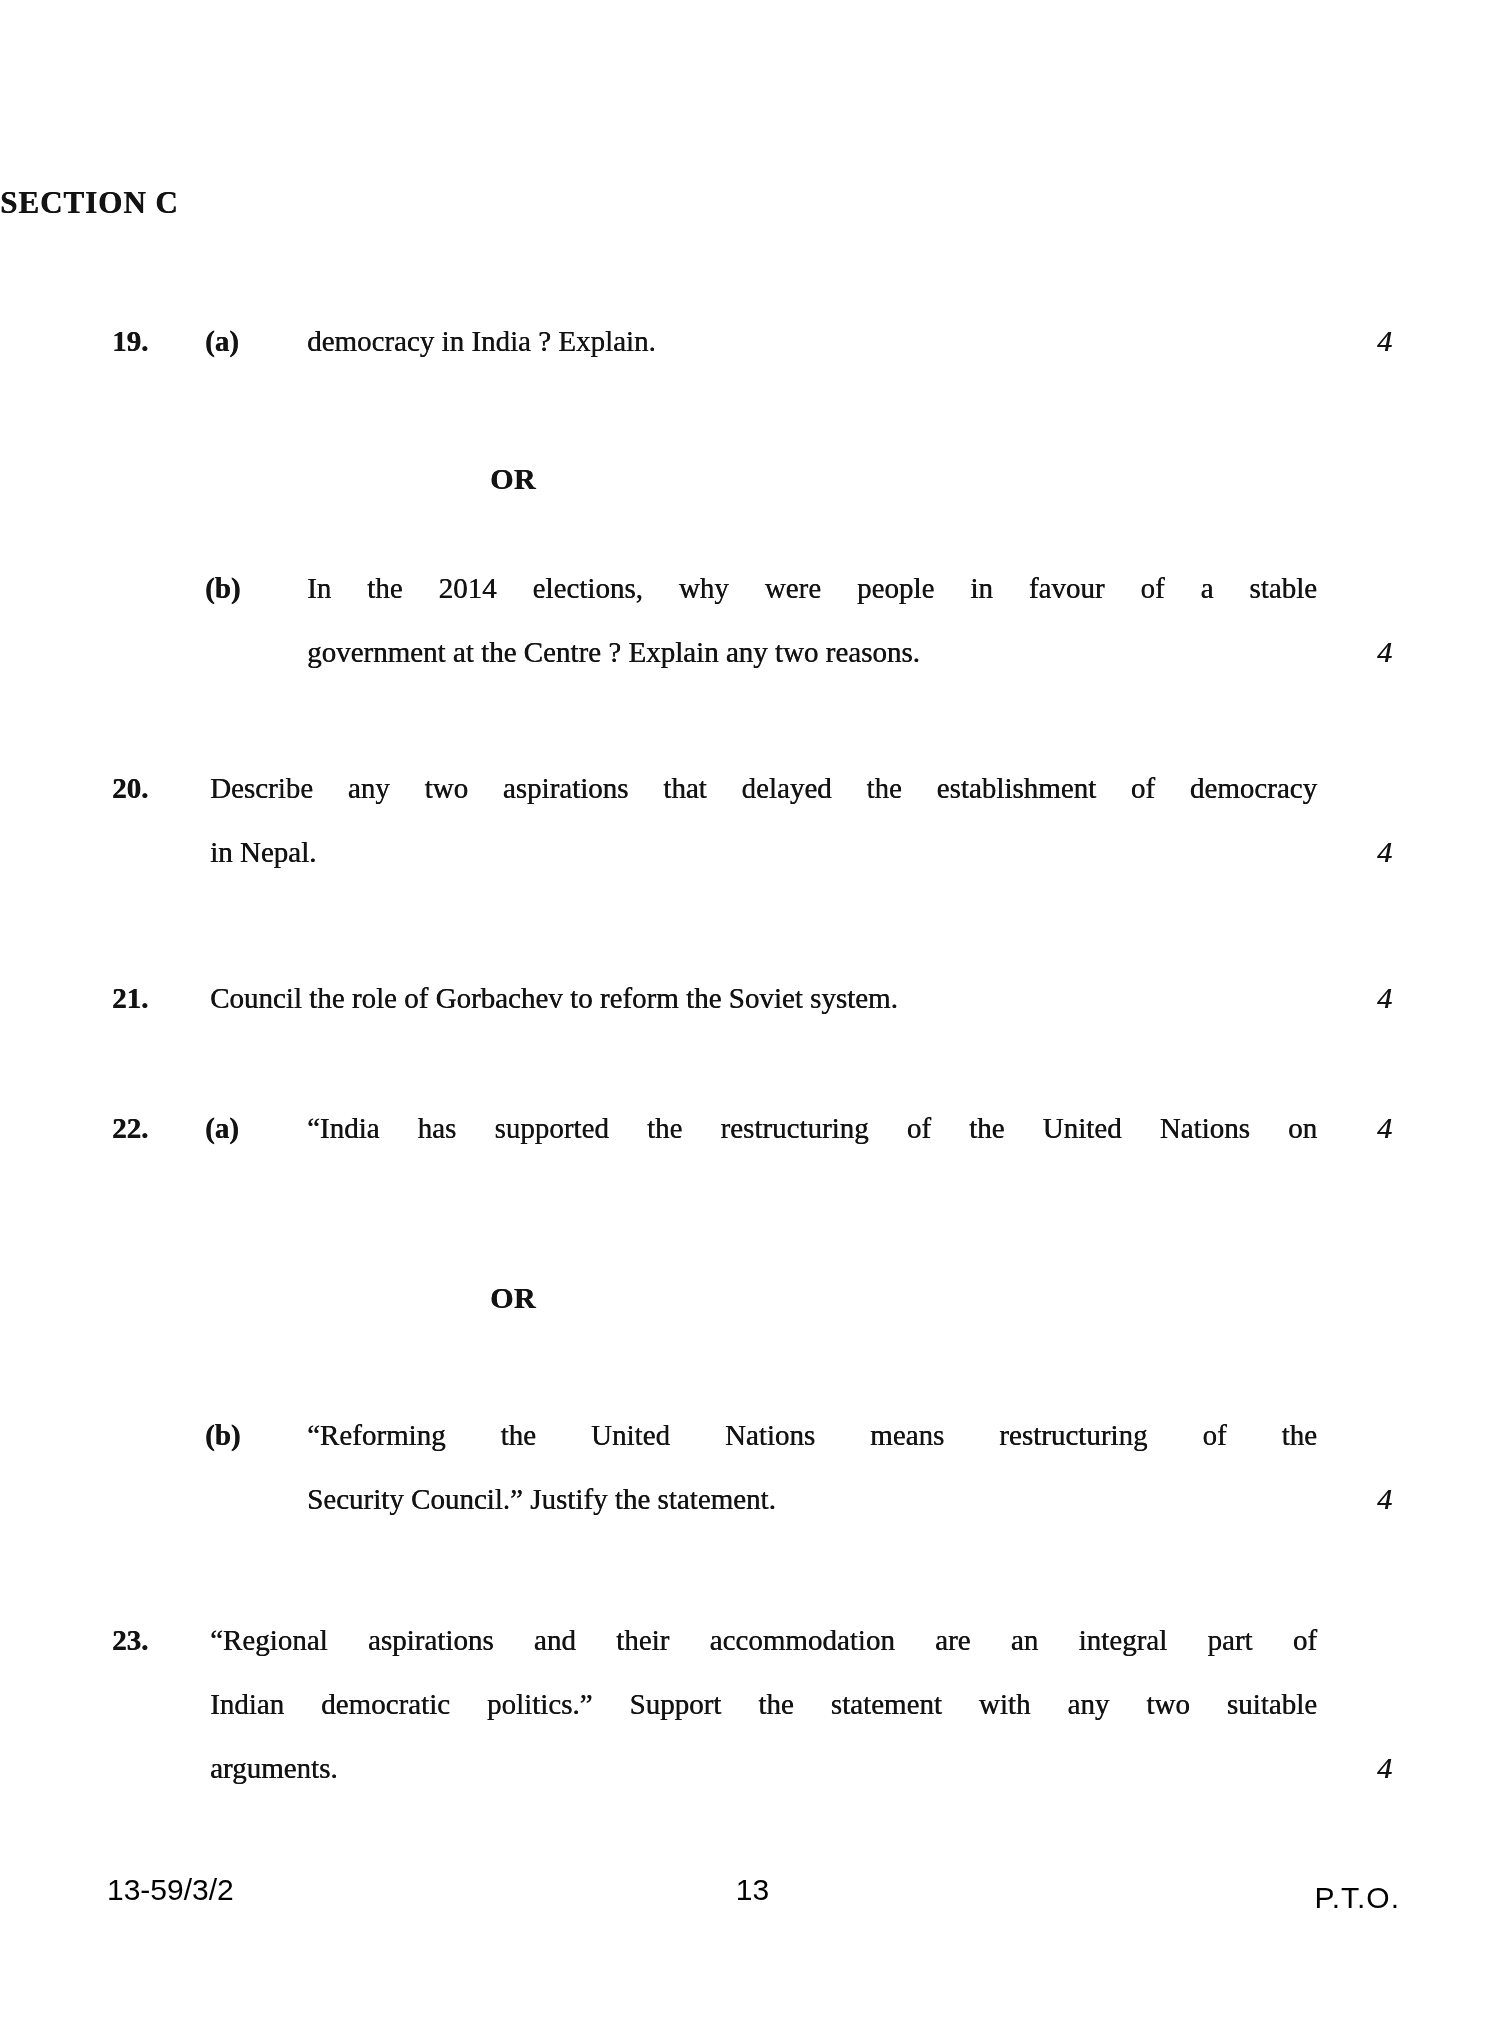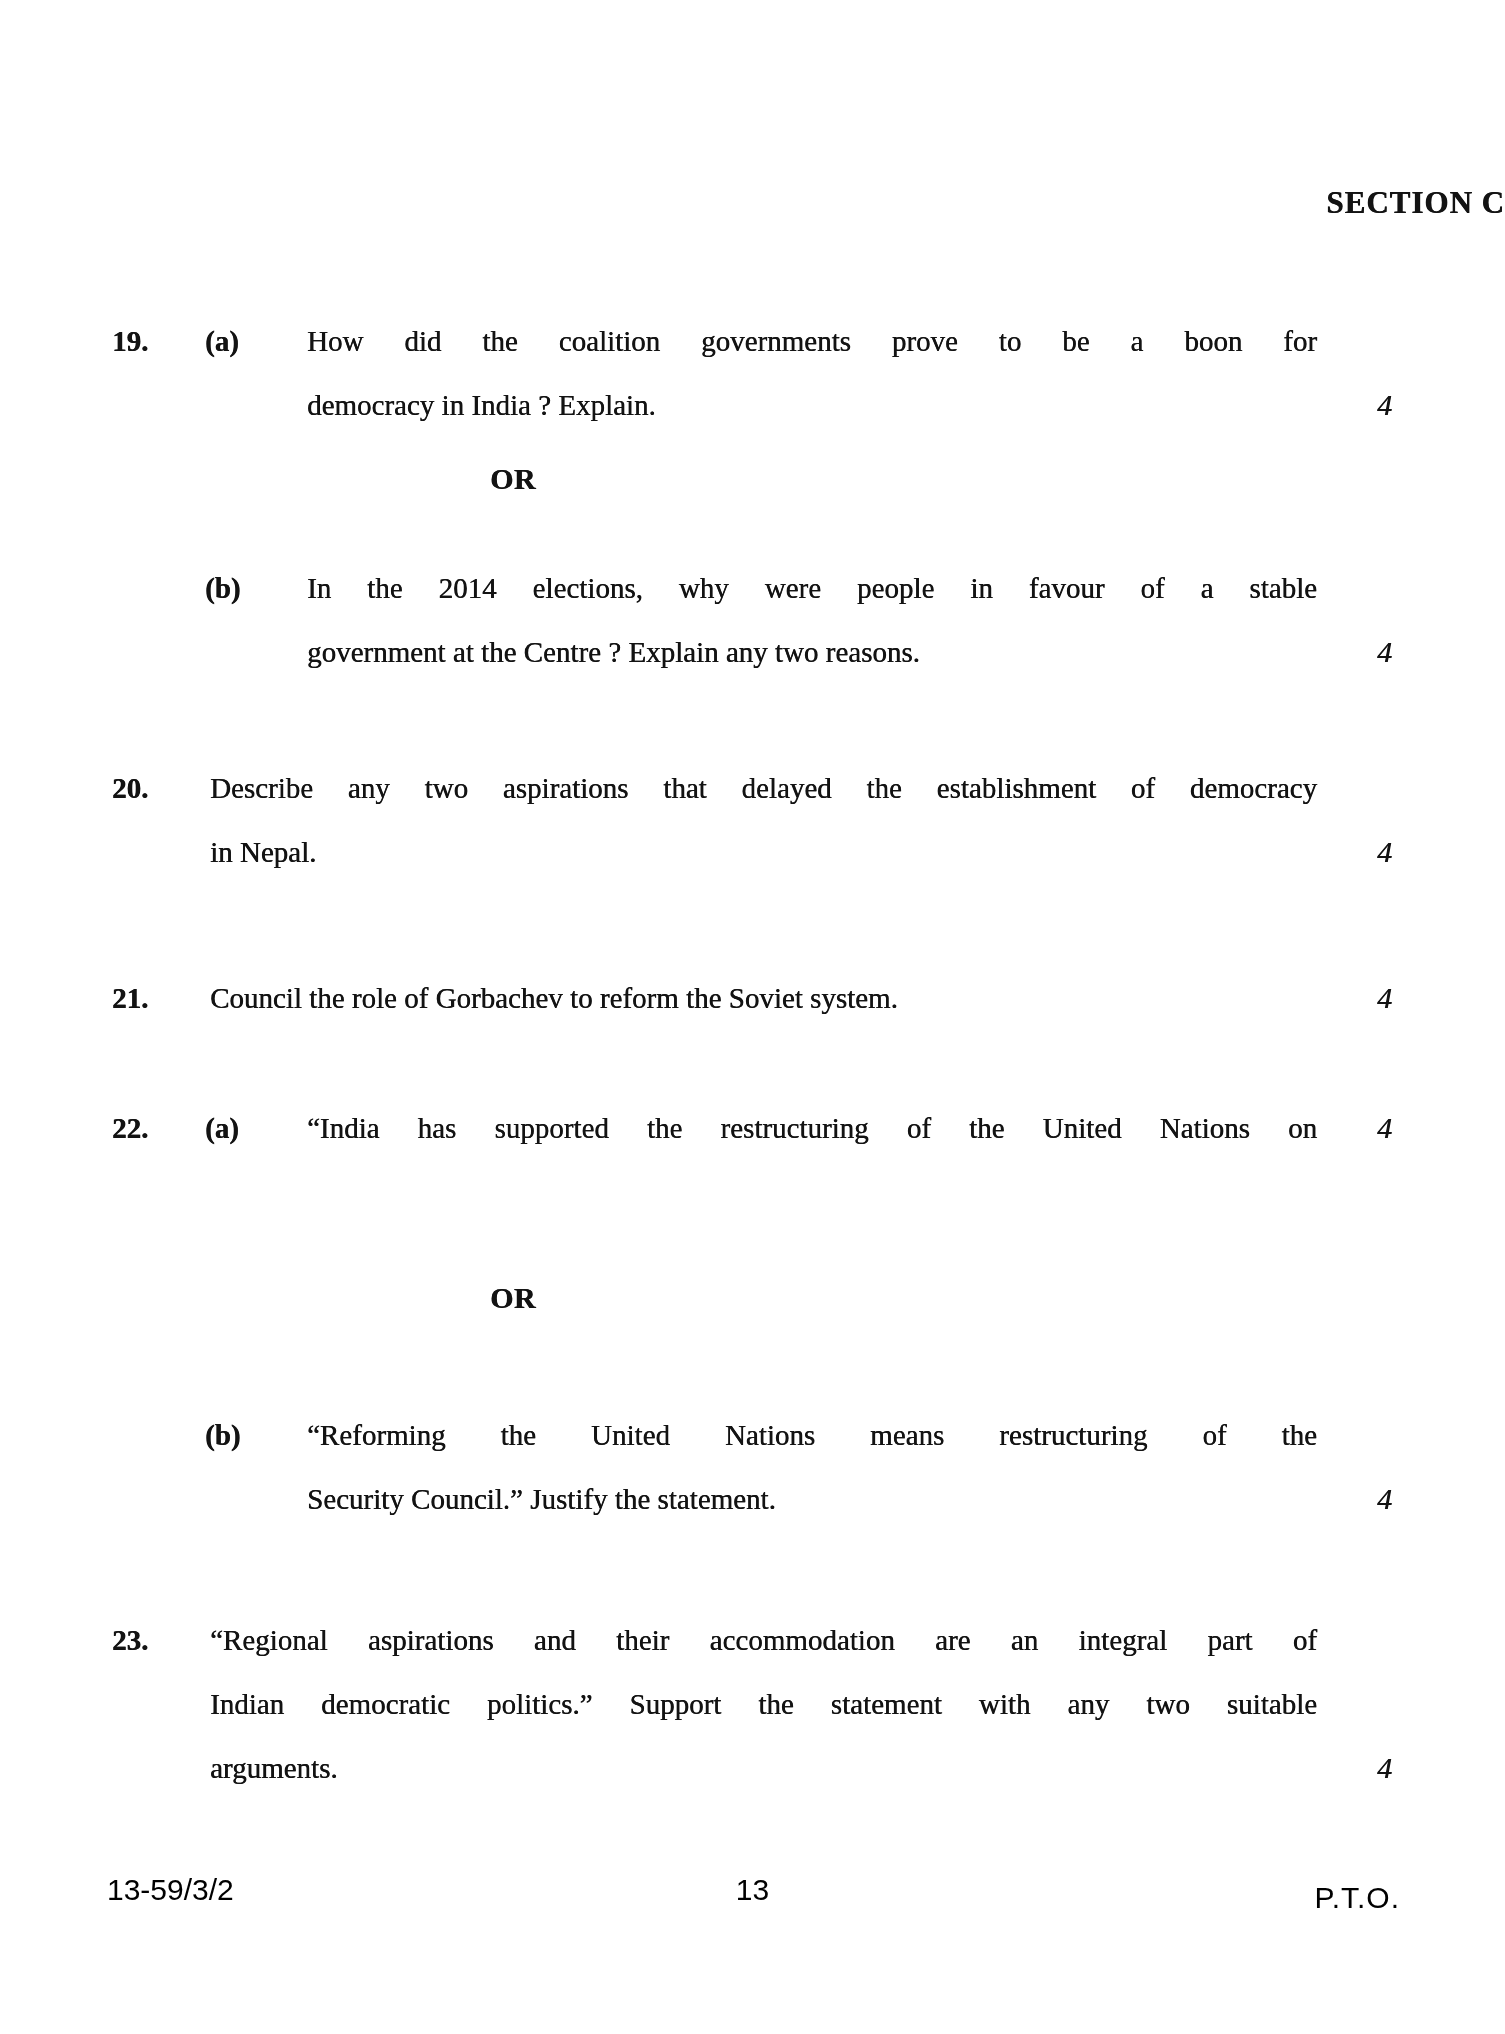--- a/index.html
+++ b/index.html
@@ -11,21 +11,21 @@
   .page {
     position: relative;
     width: 1505px; height: 2034px;
     background: #ffffff;
     overflow: hidden;
     color: #131313;
   }
   .section-title {
     position: absolute;
     top: 183px; left: 0; width: 100%;
-    text-align: right;
+    text-align: left;
     font-size: 31px; font-weight: bold;
     letter-spacing: 1px;
     line-height: 40px;
     text-shadow: 0.5px 0 0 currentColor;
   }
   .q {
     position: absolute;
     left: 112px; width: 1280px;
     font-size: 29px;
     line-height: 64px;
@@ -83,21 +83,20 @@
 <body>
 
 <div class="page">
 
   <div class="section-title">SECTION C</div>
 
   <div class="q sub" id="q19a">
     <span class="num">19.</span>
     <span class="letter">(a)</span>
     <div class="text">
-      <div class="jline">How did the coalition governments prove to be a boon for</div>
       <div class="lline">democracy in India ? Explain.</div>
     </div>
     <span class="marks">4</span>
   </div>
 
   <div class="or or-1">OR</div>
 
   <div class="q sub" id="q19b">
     <span class="letter">(b)</span>
     <div class="text">

